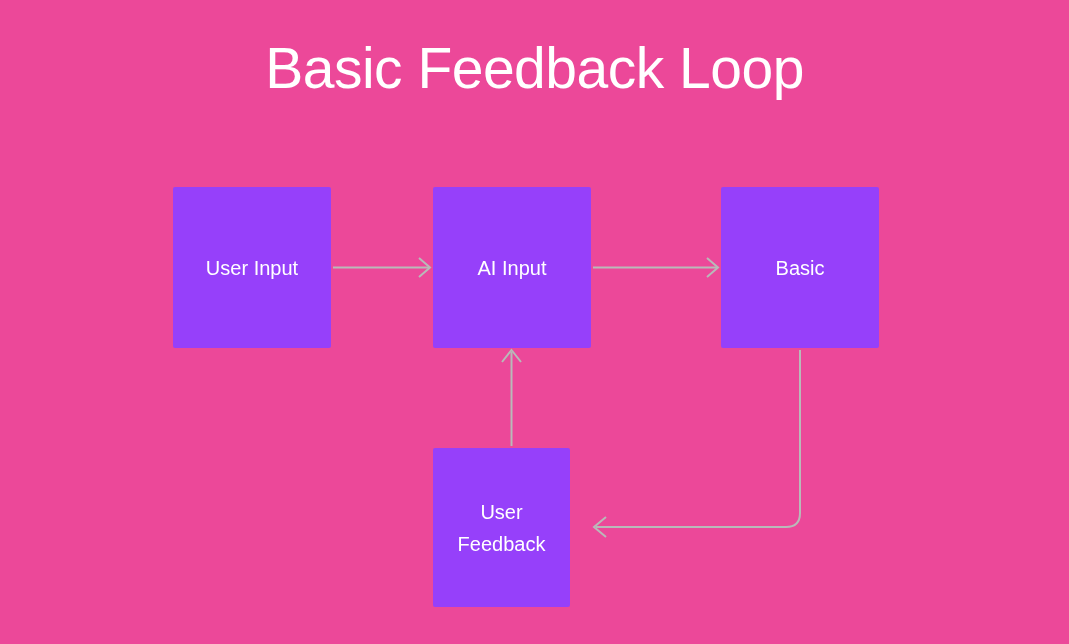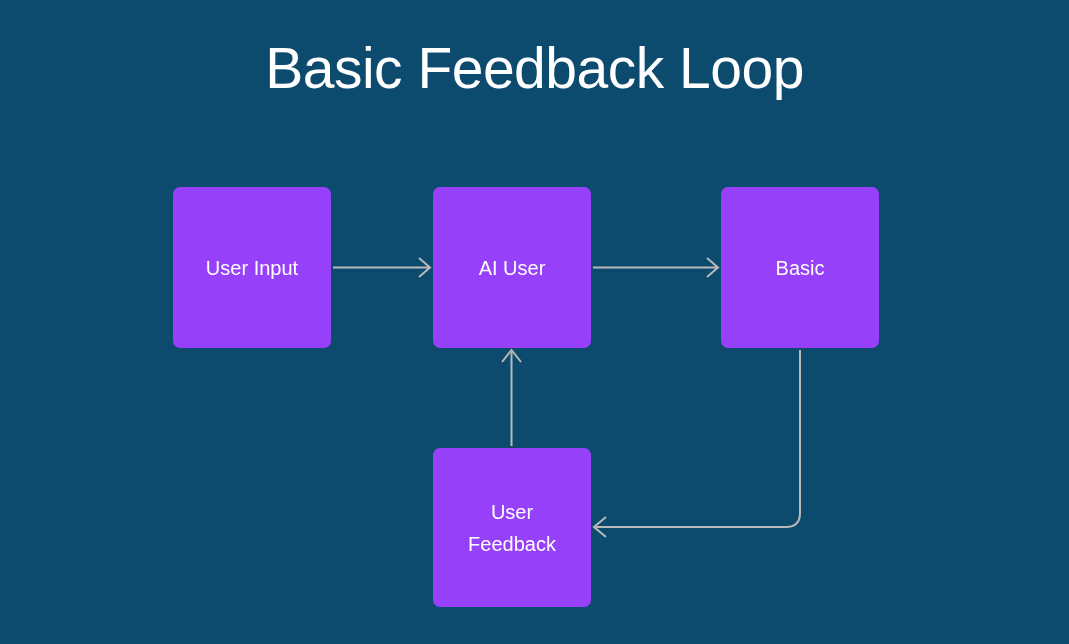--- a/index.html
+++ b/index.html
@@ -4,21 +4,21 @@
 <style>
   html, body {
     margin: 0;
     padding: 0;
     background: #1e1e1e;
   }
   #canvas {
     position: relative;
     width: 1069px;
     height: 644px;
-    background: #0c4a6e;
+    background: #ec4899;
     overflow: hidden;
     font-family: "Liberation Sans", sans-serif;
     -webkit-font-smoothing: antialiased;
   }
 
   
   #diagram-title {
     position: absolute;
     left: 0;
     top: 34px;
@@ -29,39 +29,39 @@
     font-weight: 400;
     letter-spacing: -0.5px;
     line-height: 68px;
     white-space: nowrap;
   }
 
   
   .node {
     position: absolute;
     background: #9640fa;
-    border-radius: 7px;
+    border-radius: 2px;
     display: flex;
     align-items: center;
     justify-content: center;
     box-sizing: border-box;
   }
   .node-label {
     color: #ffffff;
     font-size: 20px;
     font-weight: 400;
     line-height: 32px;
     text-align: center;
     white-space: pre-line;
   }
 
   #node-user-input   { left: 173px; top: 187px; width: 158px; height: 161px; }
   #node-ai-model     { left: 433px; top: 187px; width: 158px; height: 161px; }
   #node-output       { left: 721px; top: 187px; width: 158px; height: 161px; }
-  #node-user-feedback{ left: 433px; top: 448px; width: 158px; height: 159px; }
+  #node-user-feedback{ left: 433px; top: 448px; width: 137px; height: 159px; }
 
   
   #connectors {
     position: absolute;
     left: 0;
     top: 0;
     width: 1069px;
     height: 644px;
     pointer-events: none;
   }
@@ -84,21 +84,21 @@
 
 <div id="canvas">
 
   <div id="diagram-title">Basic Feedback Loop</div>
 
   <div class="node" id="node-user-input">
     <span class="node-label">User Input</span>
   </div>
 
   <div class="node" id="node-ai-model">
-    <span class="node-label">AI User</span>
+    <span class="node-label">AI Input</span>
   </div>
 
   <div class="node" id="node-output">
     <span class="node-label">Basic</span>
   </div>
 
   <div class="node" id="node-user-feedback">
     <span class="node-label">User
 Feedback</span>
   </div>

